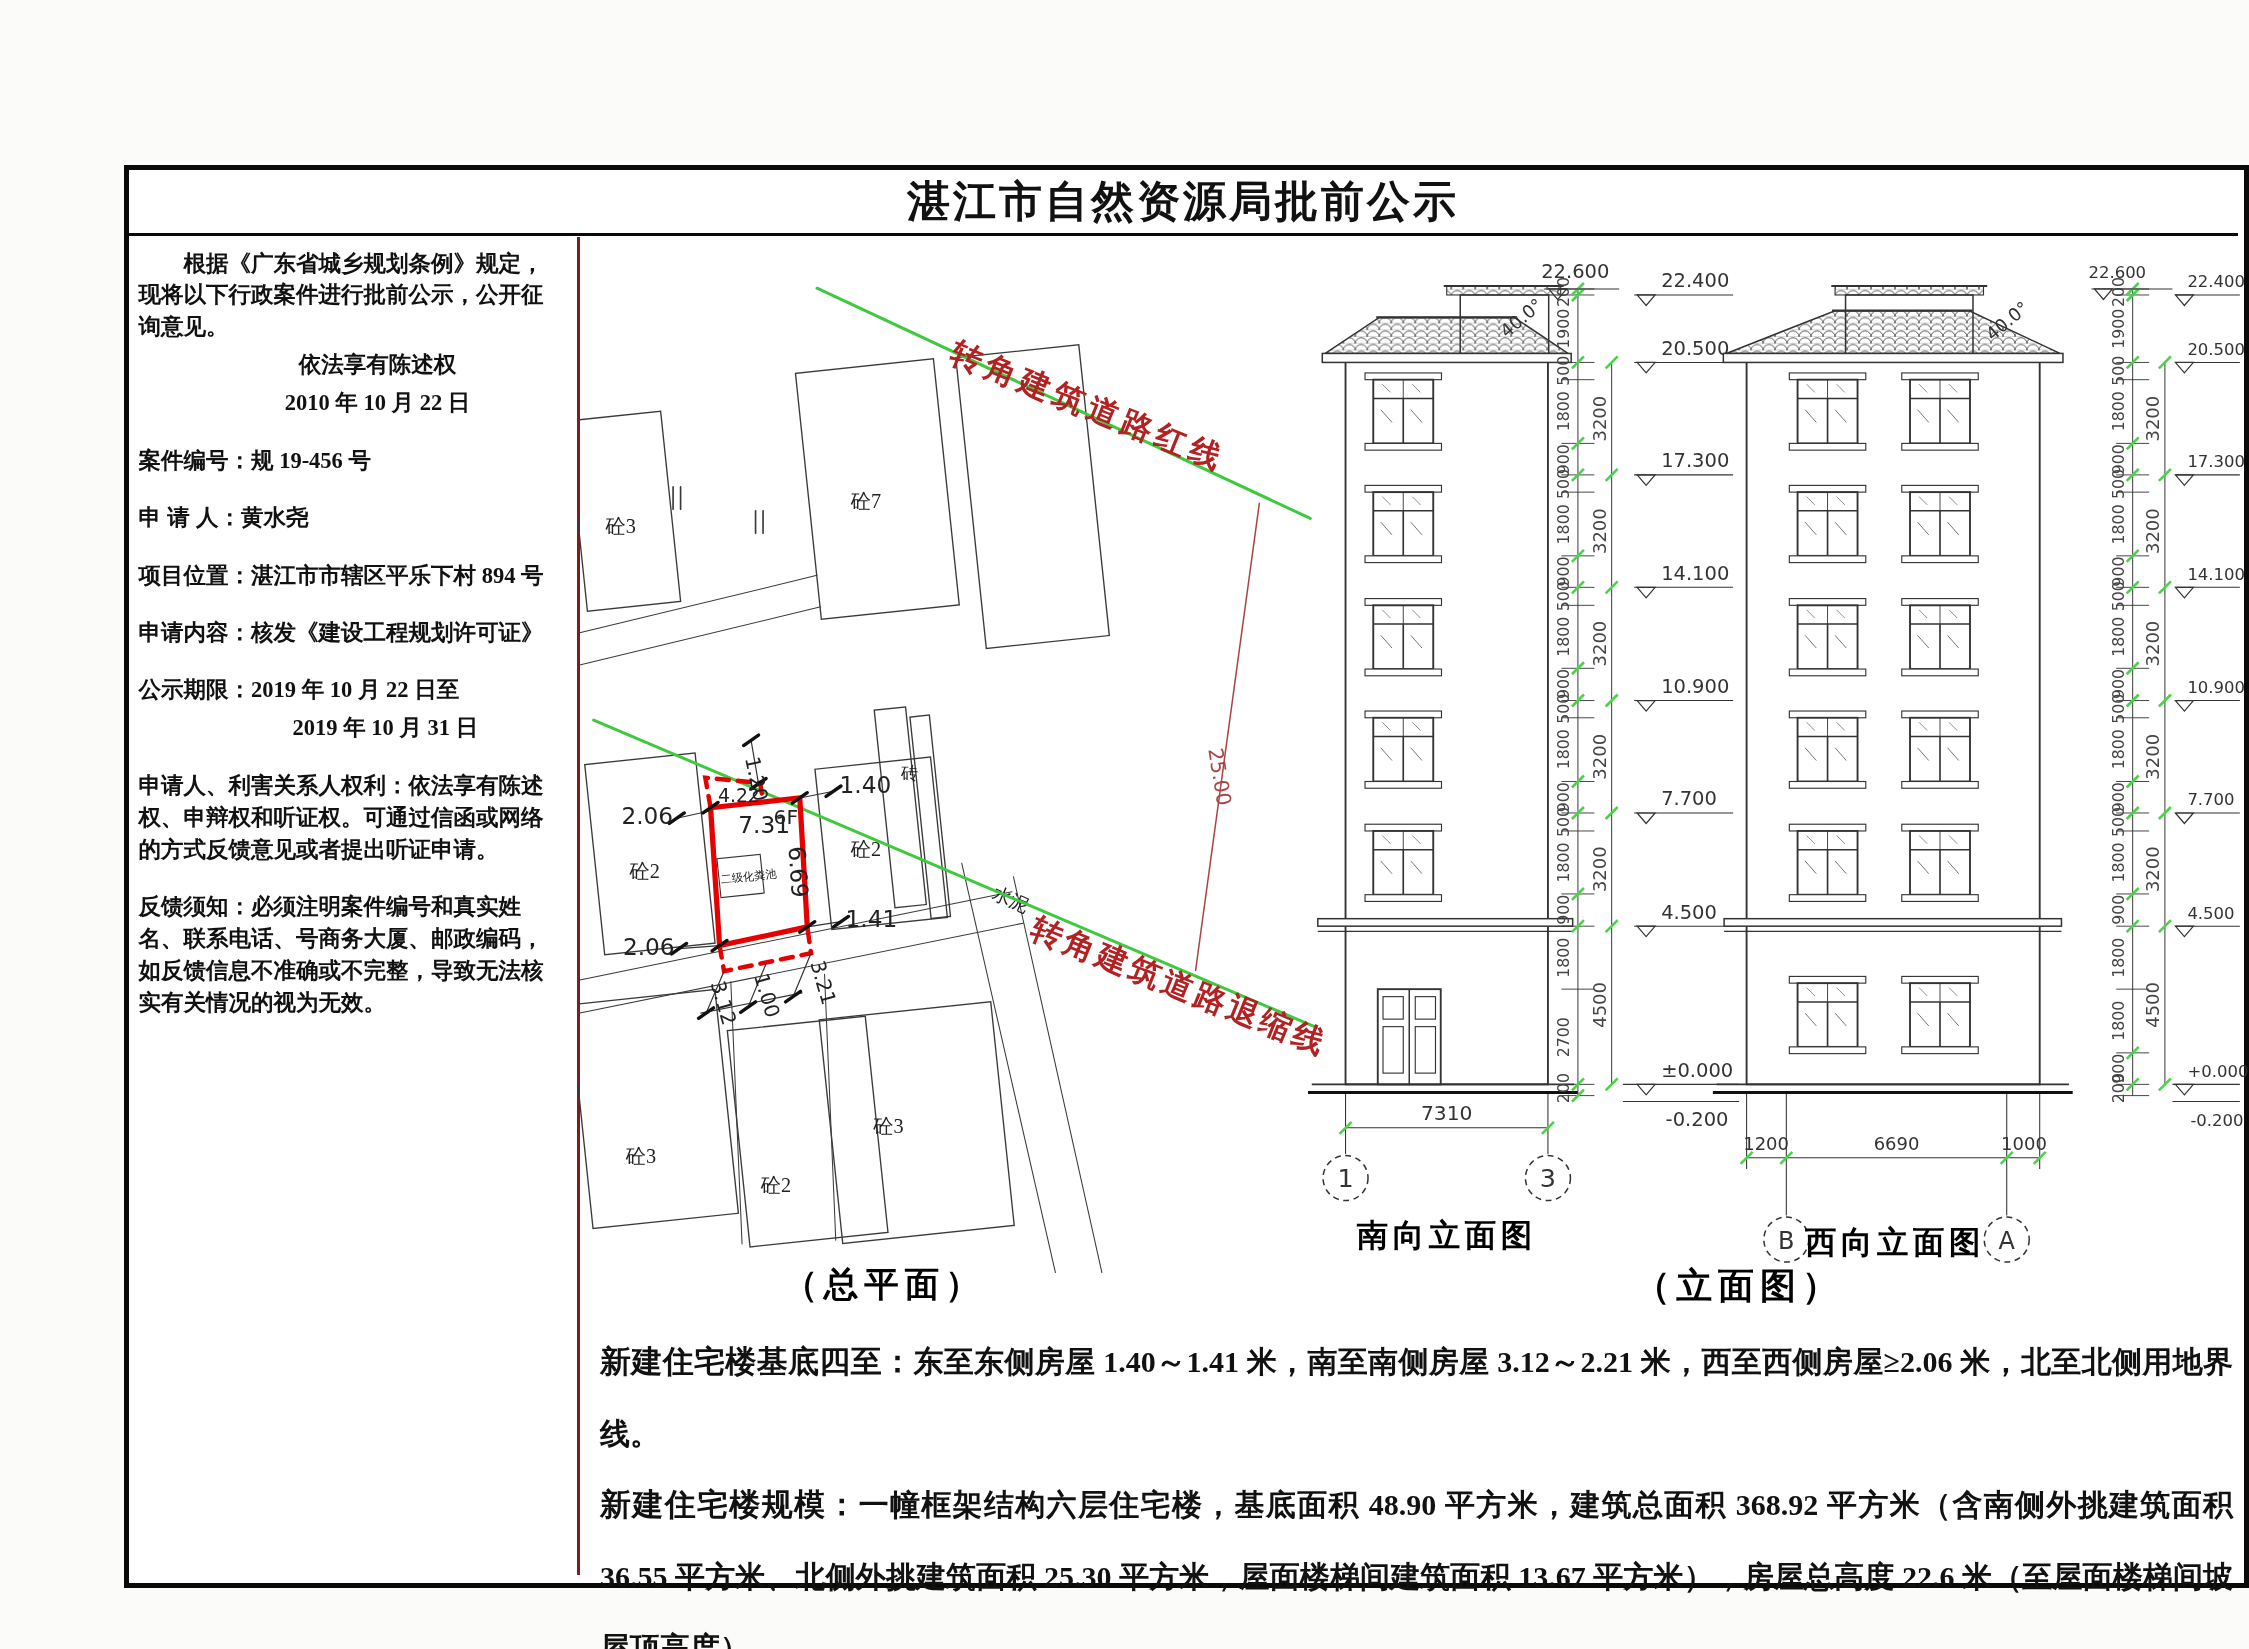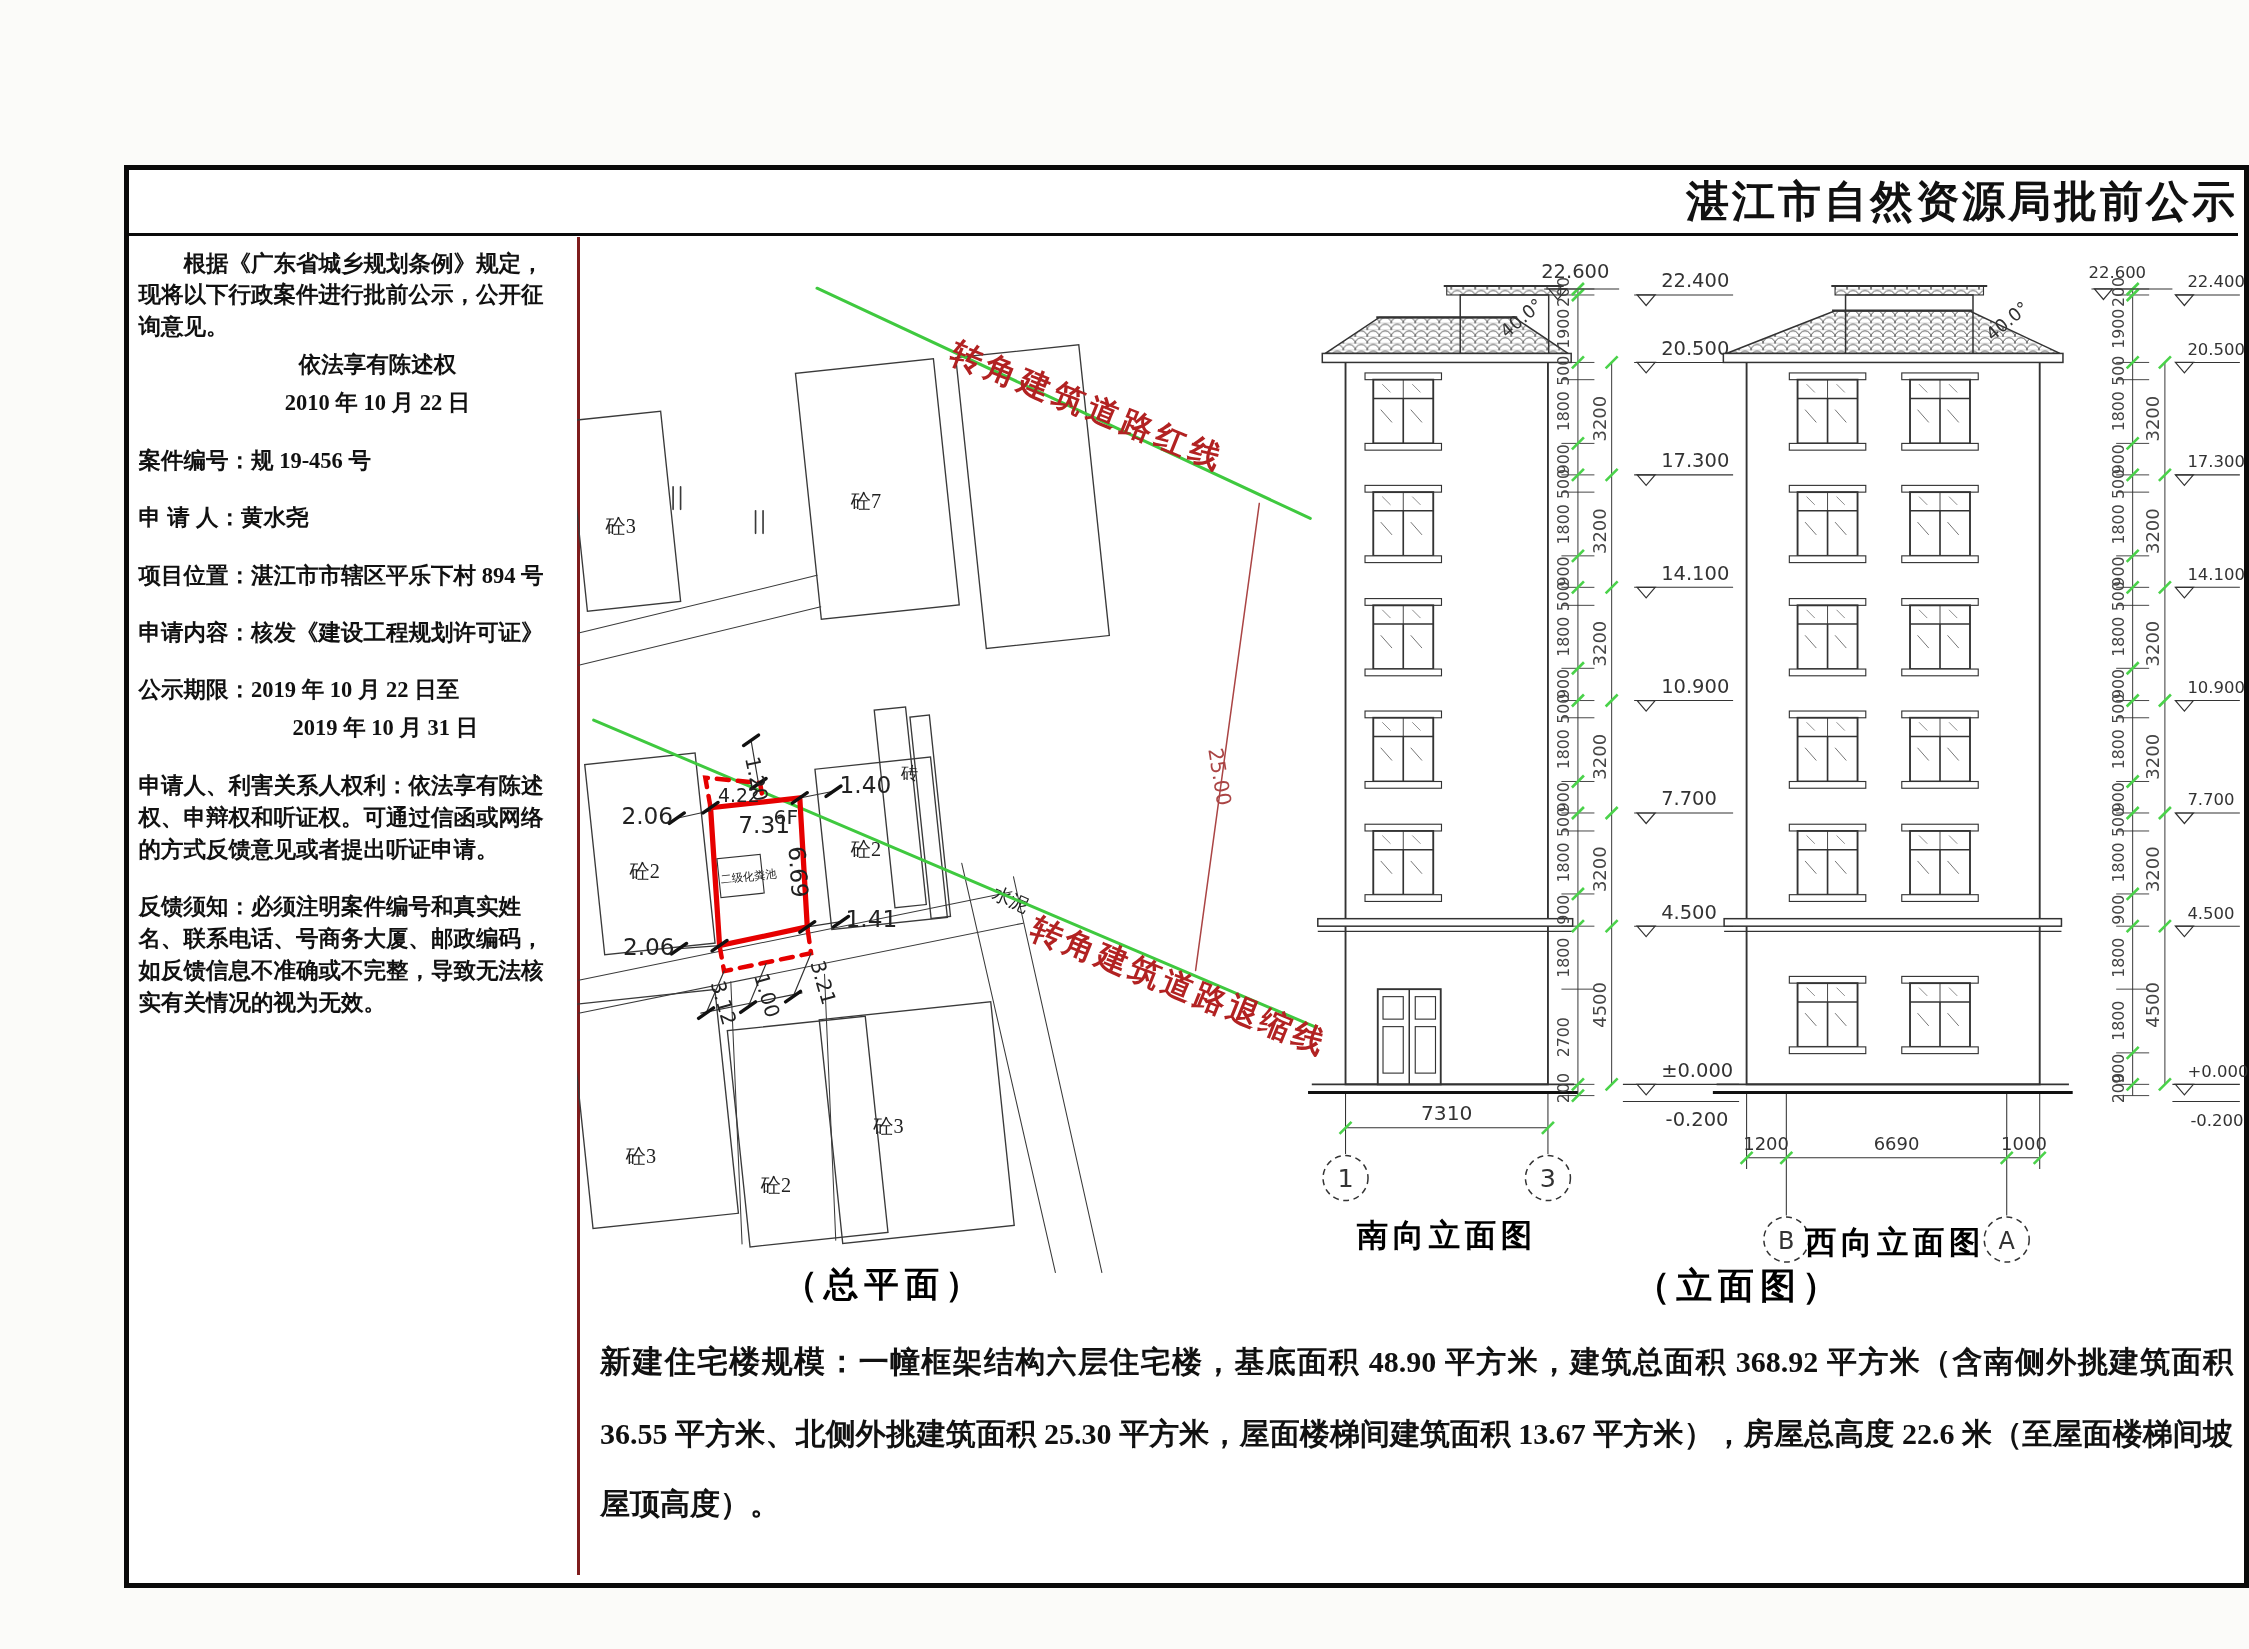--- a/index.html
+++ b/index.html
@@ -4,21 +4,21 @@
 <style>
   html,body{margin:0;padding:0;}
   body{
     width:2250px;height:1650px;position:relative;background:#fbfbf9;
     font-family:"Liberation Serif","DejaVu Serif",serif;color:#111;
     overflow:hidden;
   }
   .frame{position:absolute;left:124px;top:165px;width:2115px;height:1413px;
     border:5.2px solid #0a0a0a;background:#fff;}
   .titlebar{position:absolute;left:128px;top:170px;width:2110px;height:63px;
-    border-bottom:3.7px solid #0a0a0a;text-align:right;line-height:63px;
+    border-bottom:3.7px solid #0a0a0a;text-align:center;line-height:63px;
     font-size:43px;font-weight:700;letter-spacing:3px;
     font-family:"Liberation Serif","DejaVu Serif",serif;}
   .sidebar{position:absolute;left:128px;top:237px;width:426px;height:1320px;
     border-right:3px solid #7f1d1d;padding:10.5px 12px 7.5px 10.5px;
     font-size:22.5px;line-height:1.42;font-weight:600;}
   .sidebar p{margin:0 0 6px 0;}
   .sidebar .gap{margin-bottom:25.5px;}
   .indent{text-indent:2em;}
   .center-r{text-align:center;padding-left:52px;font-weight:700;}
   .head{font-weight:700;font-family:"Liberation Sans","DejaVu Sans",sans-serif;}
@@ -508,15 +508,16 @@
       <text x="2918" y="1226">4.500</text>
       <text x="2918" y="1437">+0.000</text>
       <text x="2922" y="1502">-0.200</text>
     </g>
   </g>
 
   <text class="cjk" x="2320" y="1732" font-size="48" font-weight="700" text-anchor="middle" letter-spacing="8">（立面图）</text>
 </svg>
 
 <div class="summary">
+  <p><span class="head">新建住宅楼基底四至：</span><span>东至东侧房屋 1.40～1.41 米，南至南侧房屋 3.12～2.21 米，西至西侧房屋≥2.06 米，北至北侧用地界线。</span></p>
   <p><span class="head">新建住宅楼规模：</span><span>一幢框架结构六层住宅楼，基底面积 48.90 平方米，建筑总面积 368.92 平方米（含南侧外挑建筑面积 36.55 平方米、北侧外挑建筑面积 25.30 平方米，屋面楼梯间建筑面积 13.67 平方米），房屋总高度 22.6 米（至屋面楼梯间坡屋顶高度）。</span></p>
 </div>
 
 
 </body></html>

